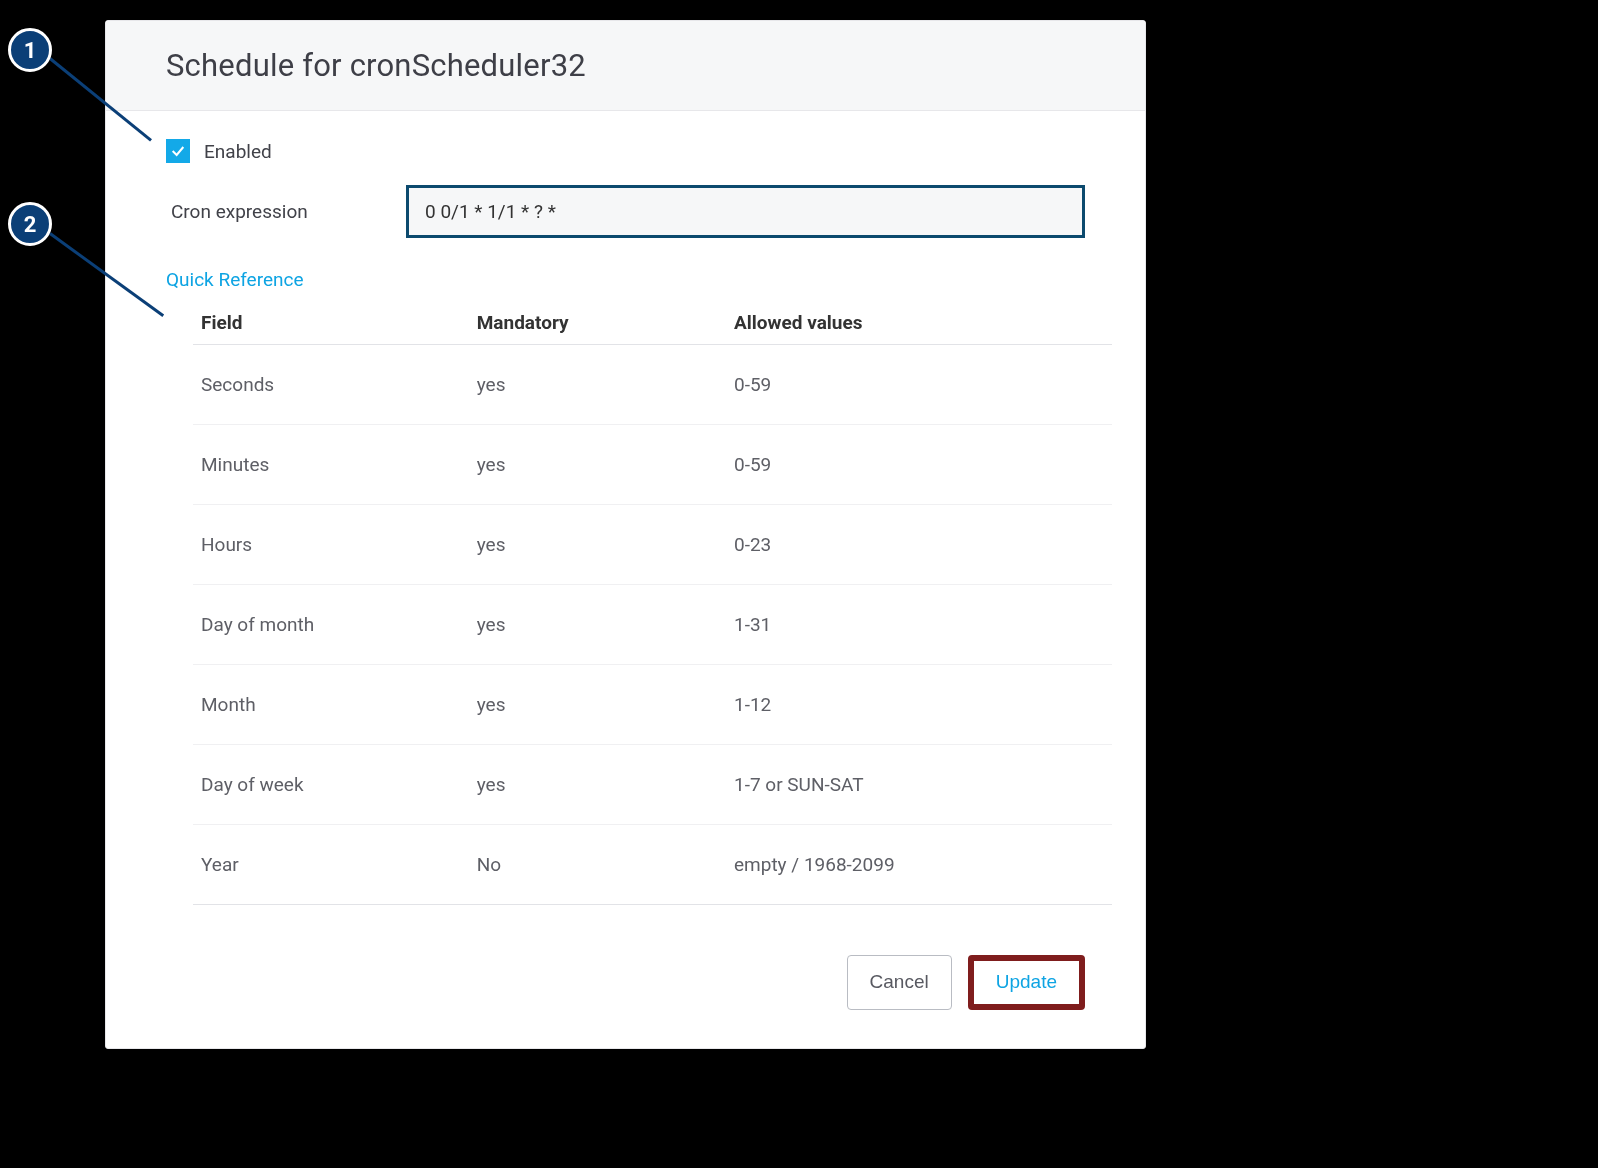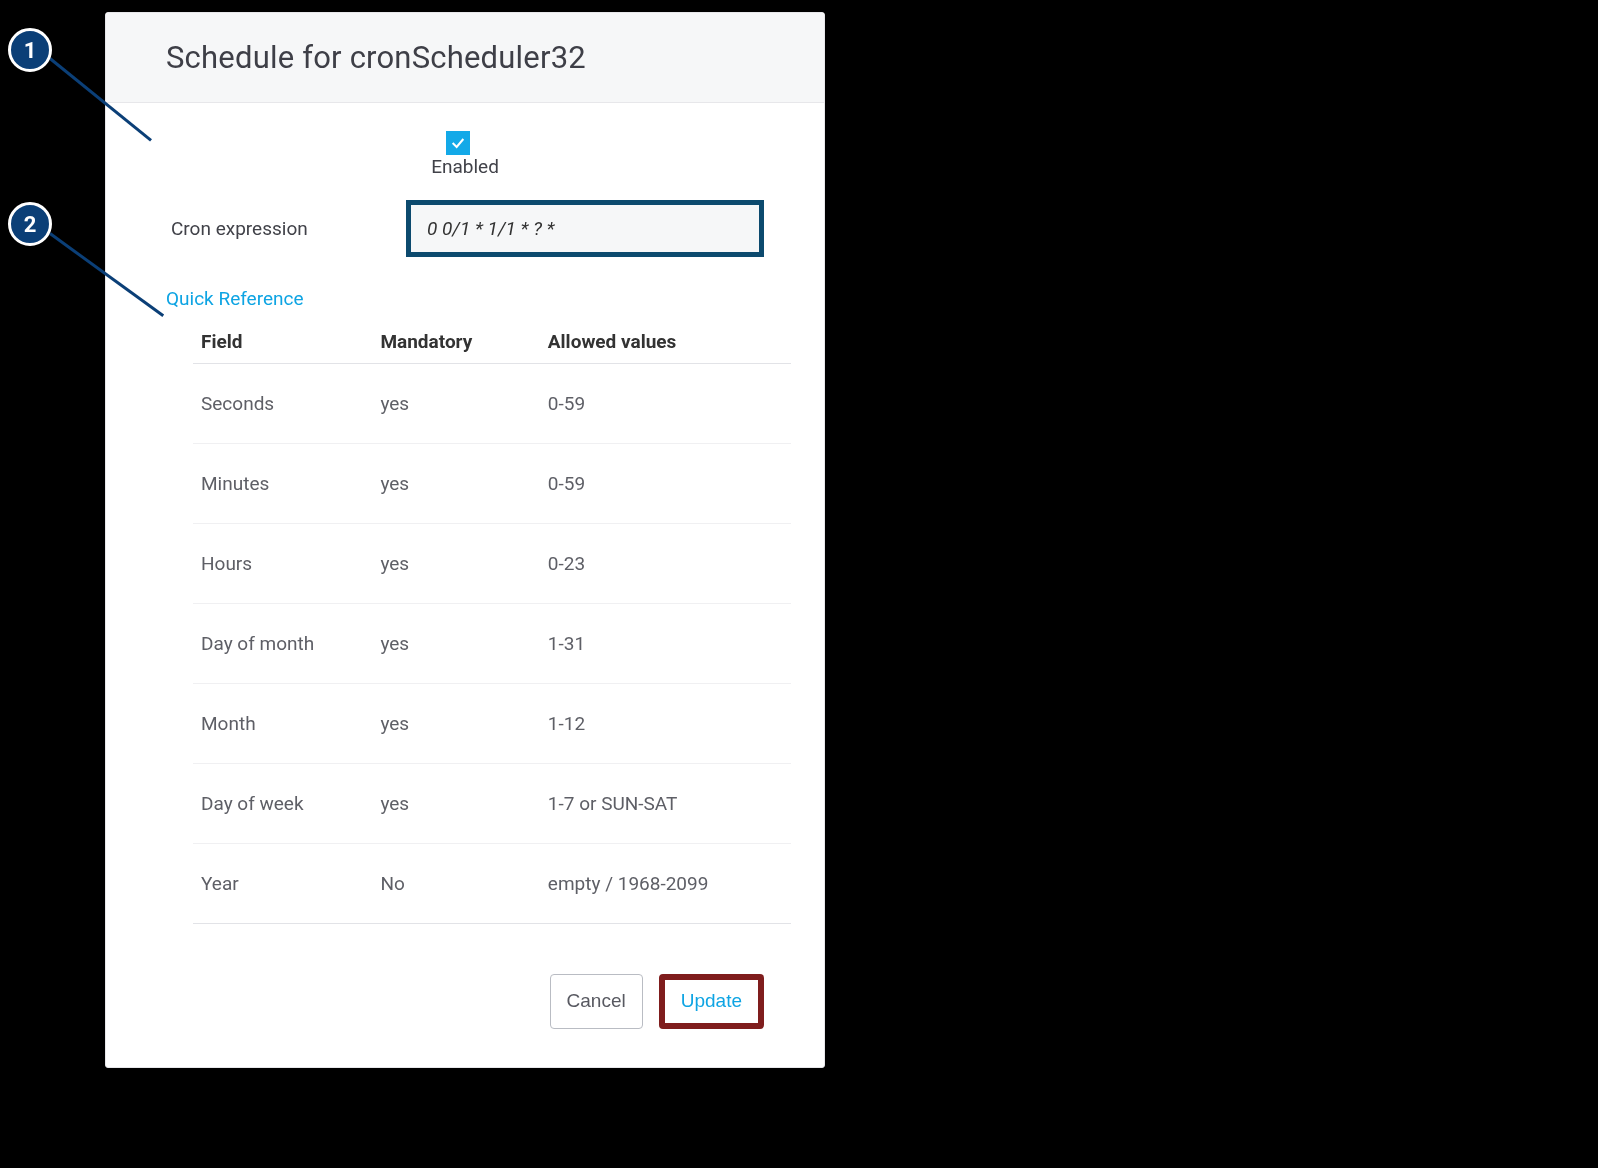--- a/index.html
+++ b/index.html
@@ -34,22 +34,22 @@
     }
     .callout-line {
       position: absolute;
       height: 0;
       border-top: 3px solid #0b3f77;
       z-index: 15;
     }
     .dialog {
       position: absolute;
       left: 105px;
-      top: 12px;
-      width: 720px;
+      top: 20px;
+      width: 1041px;
       background: #fff;
       border: 1px solid #e7e7ea;
       border-radius: 3px;
       box-shadow: 0 2px 6px rgba(0,0,0,0.25);
       font-size: 19px;
       color: #414249;
     }
     .dialog-header {
       background: #f6f7f8;
       border-bottom: 1px solid #e7e7ea;
@@ -61,21 +61,20 @@
       color: #3e3f47;
       letter-spacing: 0.2px;
     }
     .dialog-body {
       padding: 28px 60px 18px 60px;
     }
     .form-row {
       display: flex;
       align-items: center;
       margin-bottom: 22px;
-      flex-direction: column;
     }
     .checkbox {
       width: 24px;
       height: 24px;
       background: #13a9e8;
       color: #fff;
       display: inline-flex;
       align-items: center;
       justify-content: center;
       margin-right: 14px;
@@ -101,26 +100,25 @@
     }
     .cron-label {
       width: 225px;
       font-size: 19px;
       color: #414249;
       padding-left: 5px;
     }
     .cron-input {
       flex: 1;
       background: #f6f7f8;
-      border: 5px solid #0c4a6e;
+      border: 3px solid #0c4a6e;
       padding: 12px 16px;
       font-size: 19px;
       color: #333;
       font-family: inherit;
-      font-style: italic;
     }
     .quick-ref-link {
       color: #0ea4e3;
       font-size: 19px;
       cursor: pointer;
       display: inline-block;
       margin-bottom: 8px;
     }
     table.ref {
       width: 100%;
@@ -149,21 +147,21 @@
     .col-field { width: 30%; }
     .col-mand { width: 28%; }
     .col-allowed { width: 42%; }
     .dialog-footer {
       display: flex;
       justify-content: flex-end;
       gap: 16px;
       padding: 32px 60px 38px 60px;
     }
     .btn {
-      padding: 10px 16px;
+      padding: 10px 22px;
       border-radius: 4px;
       font-size: 19px;
       cursor: pointer;
       background: #fff;
       line-height: 1.2;
     }
     .btn-cancel {
       border: 1px solid #b9bcc3;
       color: #585961;
     }

